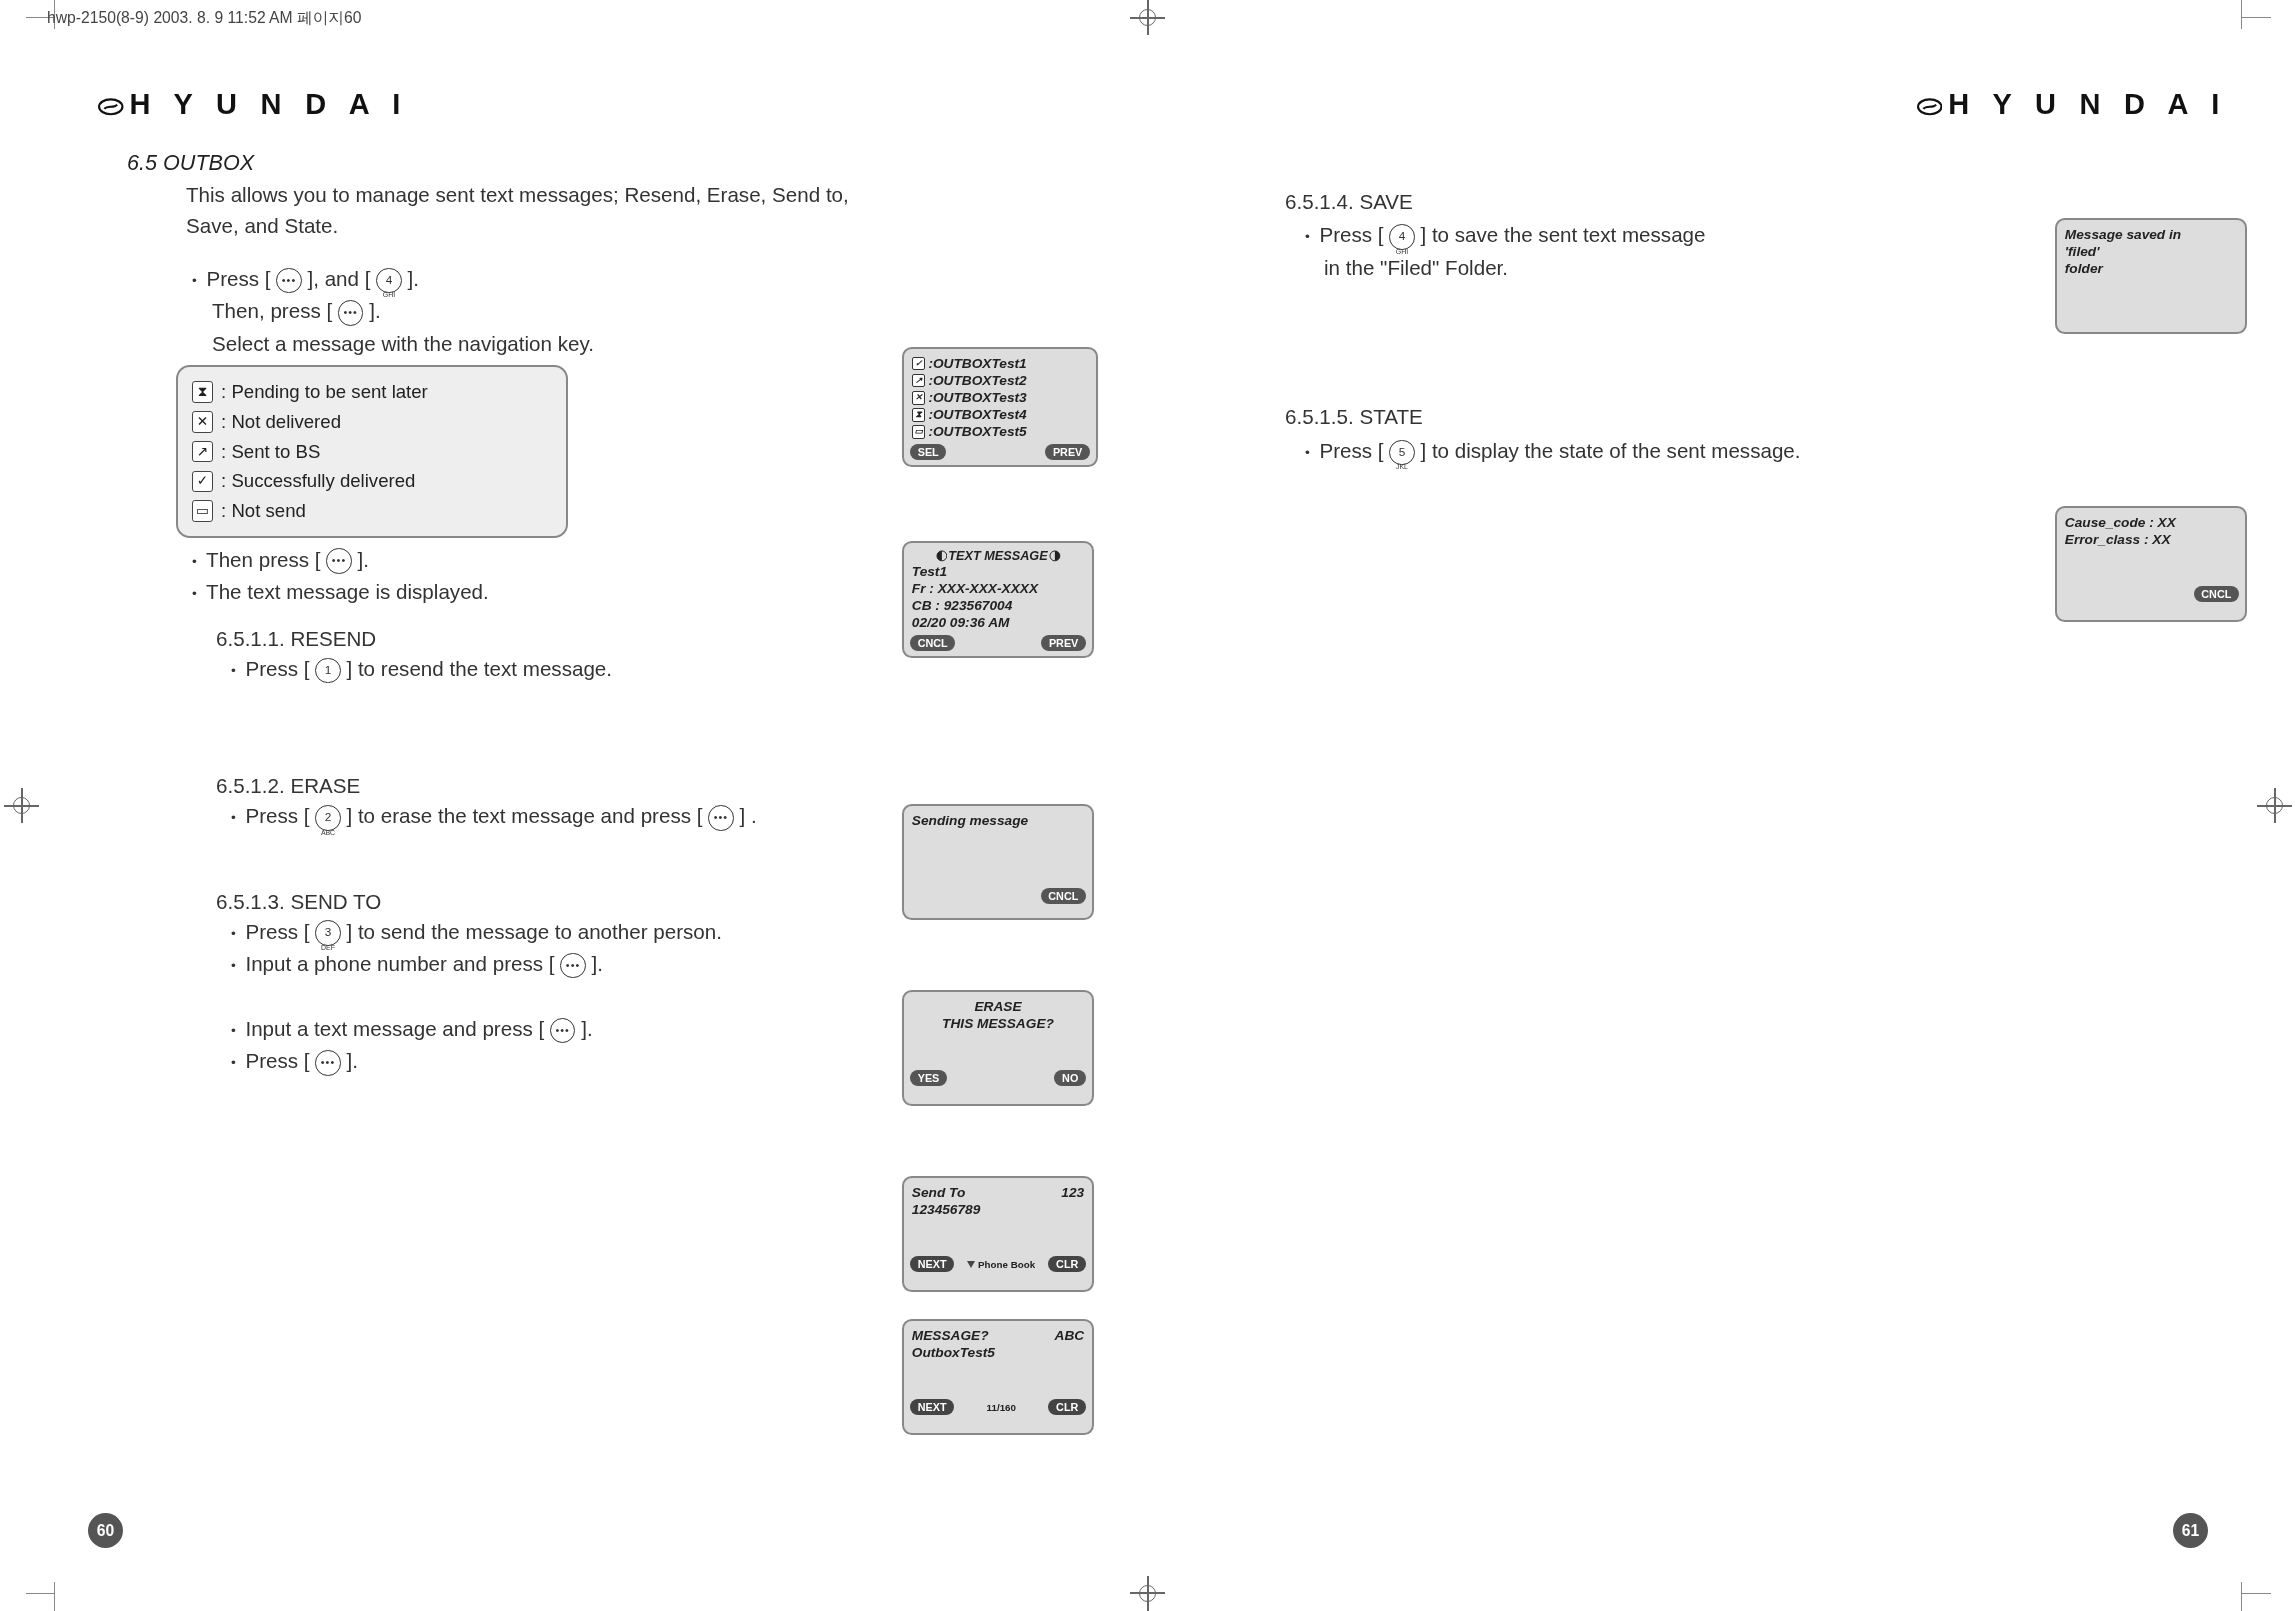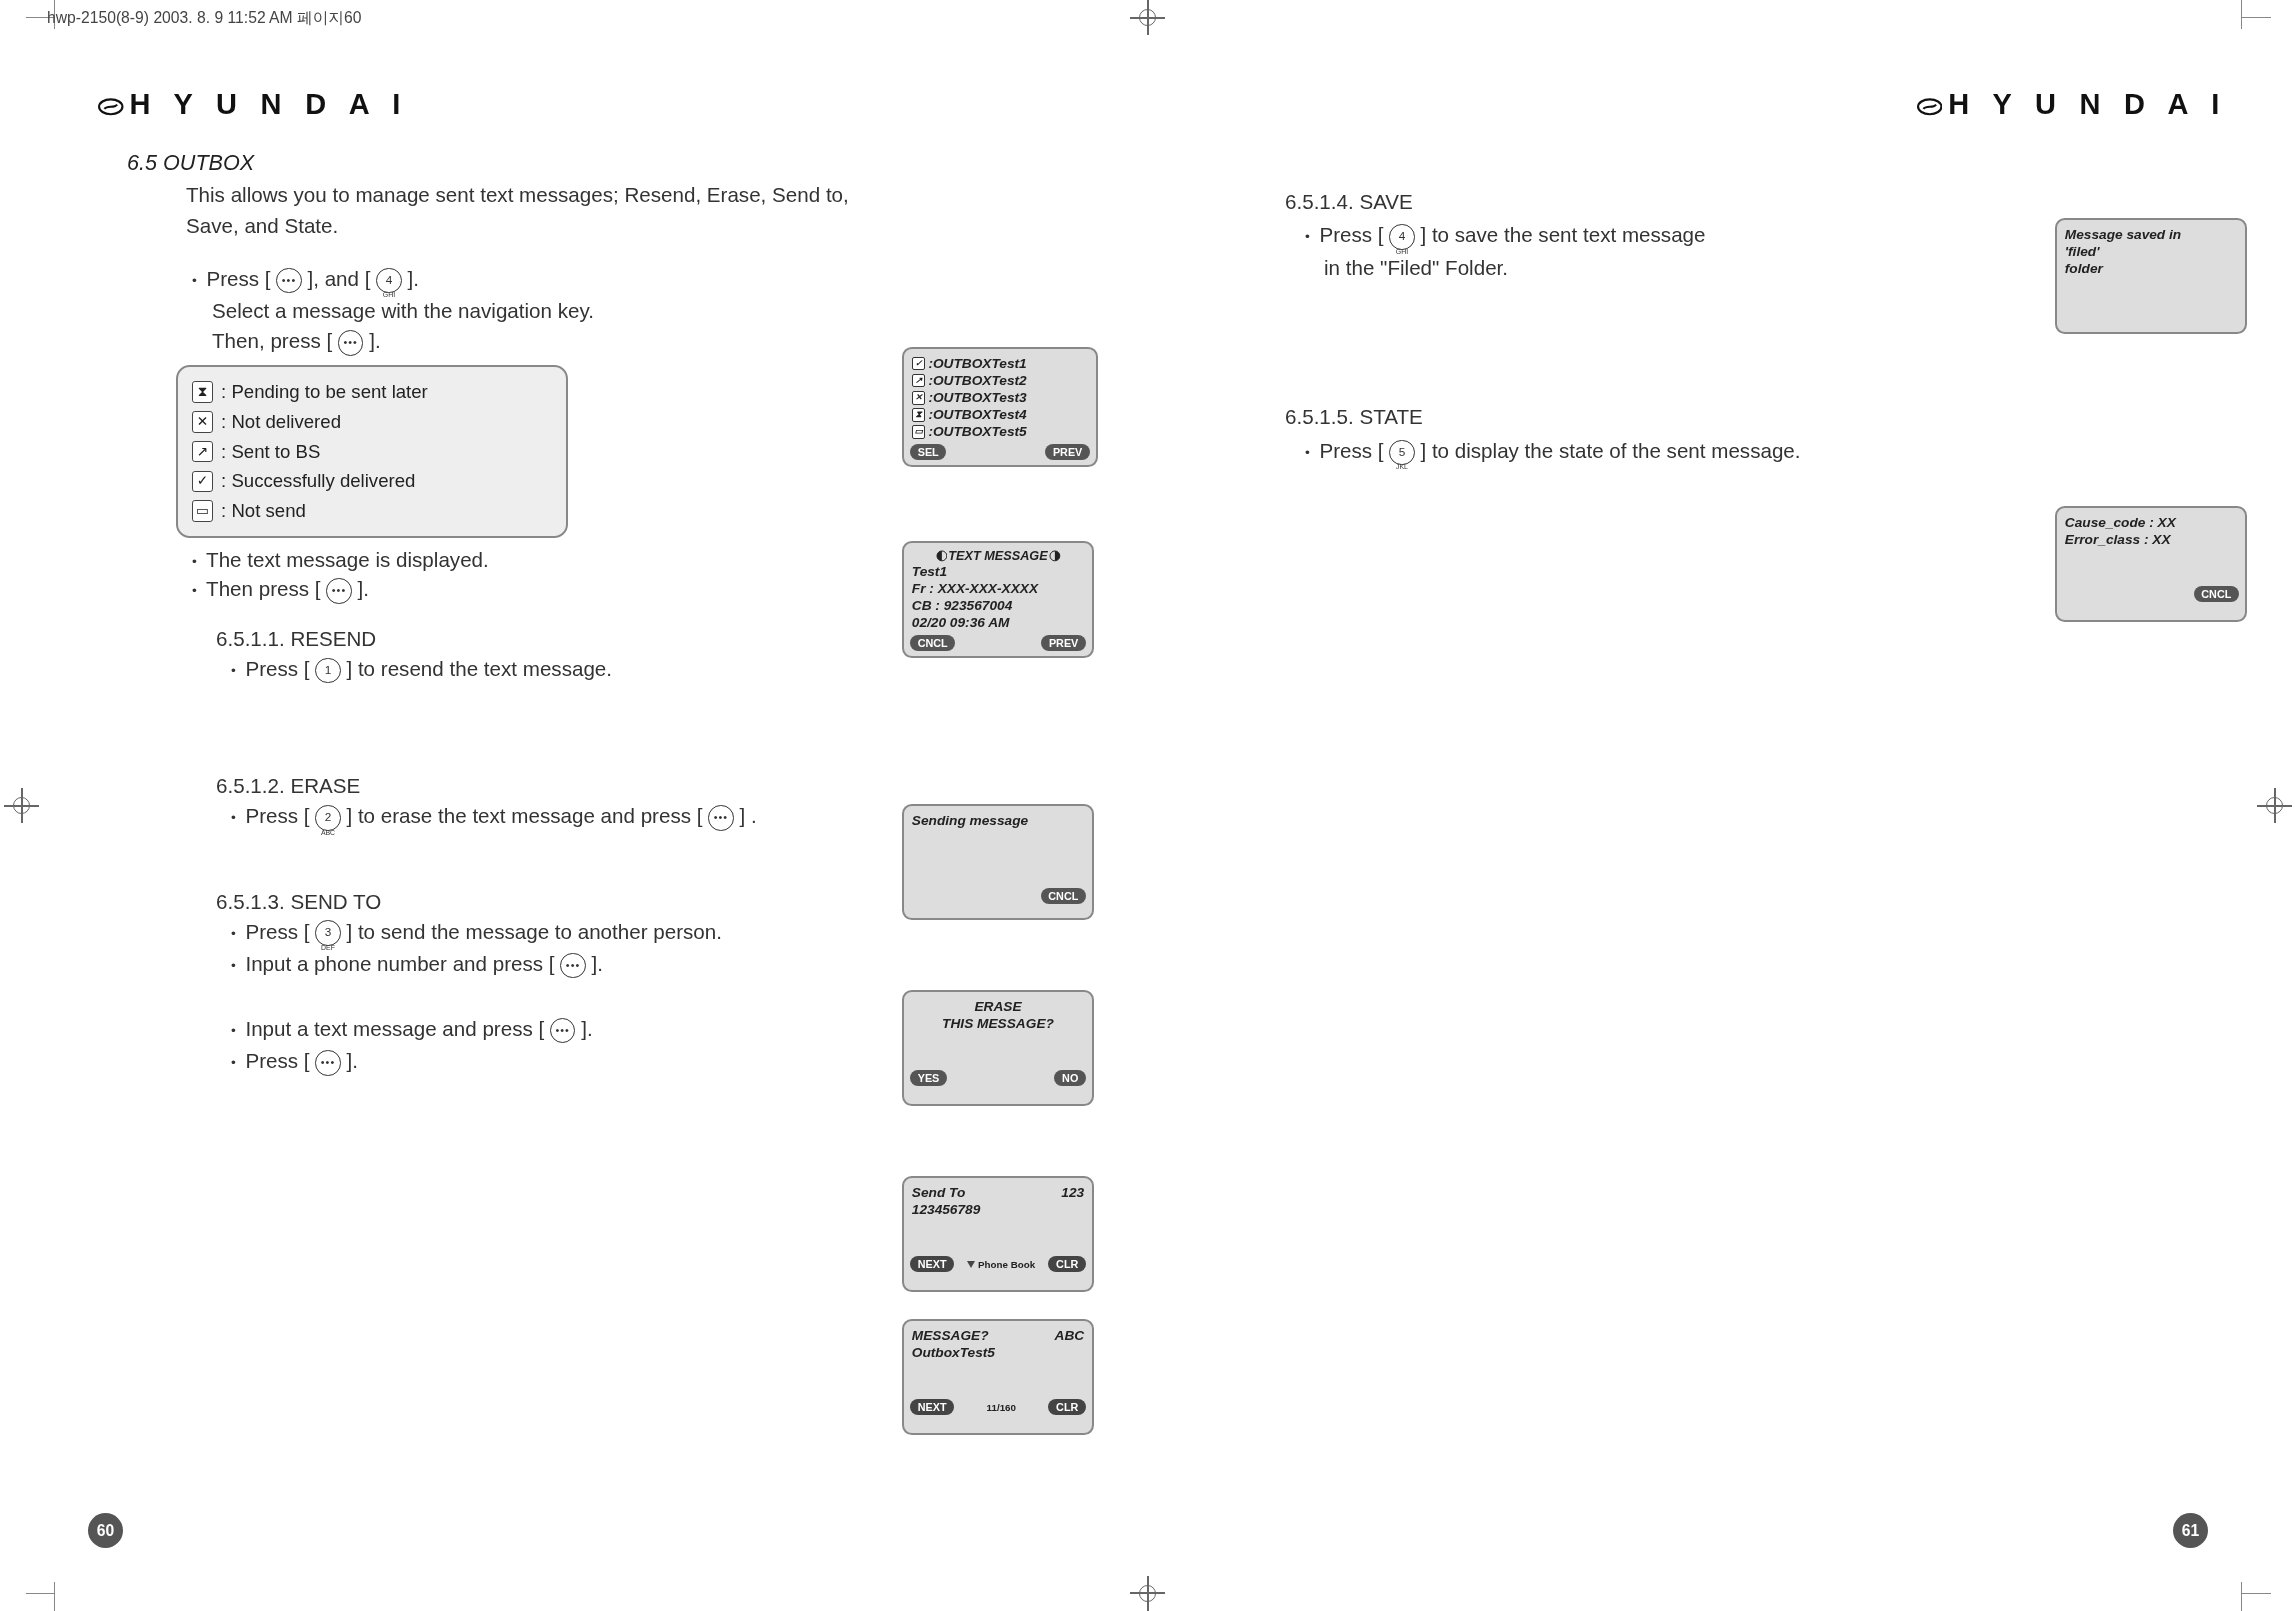--- a/index.html
+++ b/index.html
@@ -120,26 +120,26 @@
 
 
     <div class="step-line">
       <span class="bullet">•</span>
       <span>Press [</span>
       <span class="key-circle menu"></span>
       <span>], and [</span>
       <span class="key-circle"><span class="key-num">4</span><span class="key-sub">GHI</span></span>
       <span>].</span>
     </div>
-    <div class="step-indent">Select a message with the navigation key.</div>
     <div class="step-indent">
       <span>Then, press [</span>
       <span class="key-circle menu"></span>
       <span>].</span>
     </div>
+    <div class="step-indent">Select a message with the navigation key.</div>
 
     <div class="legend-box">
       <div class="legend-row">
           <span class="legend-icon">⧗</span>
           <span>: Pending to be sent later</span>
         </div>
       <div class="legend-row">
           <span class="legend-icon">✕</span>
           <span>: Not delivered</span>
         </div>
@@ -150,26 +150,26 @@
       <div class="legend-row">
           <span class="legend-icon">✓</span>
           <span>: Successfully delivered</span>
         </div>
       <div class="legend-row">
           <span class="legend-icon">▭</span>
           <span>: Not send</span>
         </div>
     </div>
 
-    <div class="step-line"><span class="bullet">•</span> <span>The text message is displayed.</span></div>
     <div class="step-line"><span class="bullet">•</span>
       <span>Then press [</span>
       <span class="key-circle menu"></span>
       <span>].</span>
     </div>
+    <div class="step-line"><span class="bullet">•</span> <span>The text message is displayed.</span></div>
 
     <div class="sub2-heading">6.5.1.1. RESEND</div>
     <div class="step-line2"><span class="bullet">•</span>
       Press [ <span class="key-circle"><span class="key-num">1</span></span>
       <span>] to resend the text message.</span>
     </div>
 
     <div class="sub2-heading" style="margin-top:91px;">6.5.1.2. ERASE</div>
     <div class="step-line2"><span class="bullet">•</span>
       Press [ <span class="key-circle"><span class="key-num">2</span><span class="key-sub">ABC</span></span>

